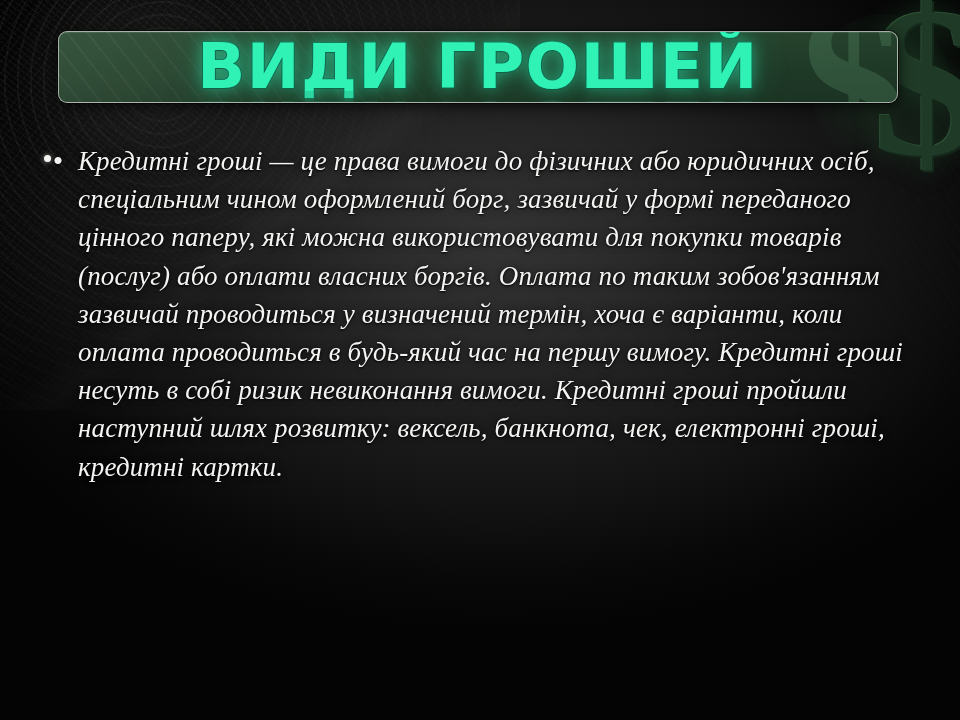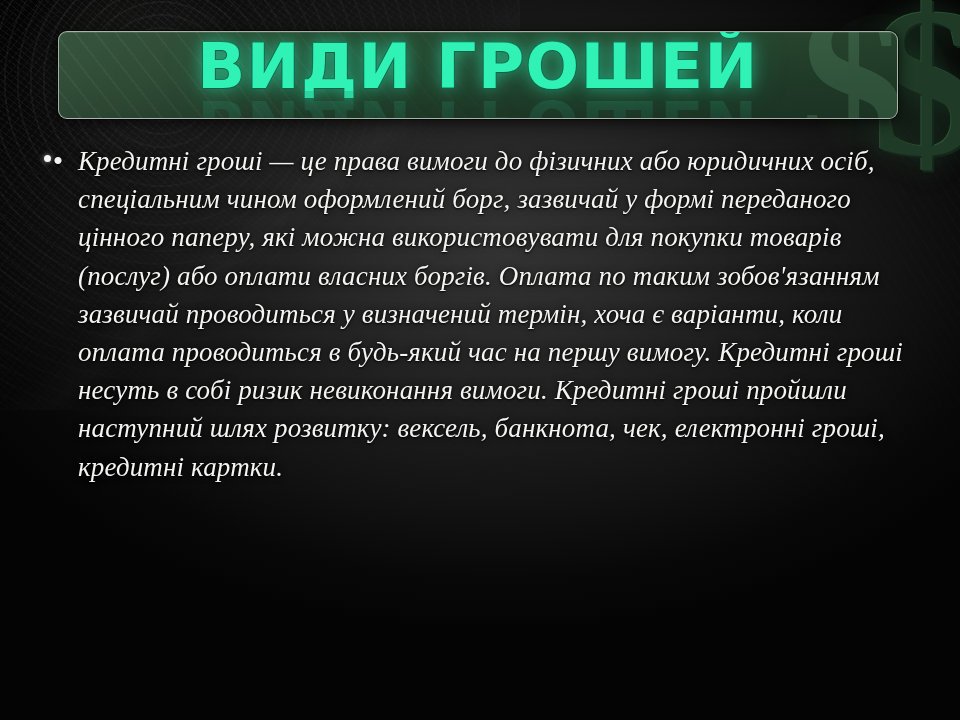--- a/index.html
+++ b/index.html
@@ -165,21 +165,21 @@
       rgba(34,74,46,.16) 46%,
       rgba(0,0,0,0) 74%);
   }
 
   
   .title-plate {
     position: absolute;
     left: 58px;
     top: 31px;
     width: 840px;
-    height: 88px;
+    height: 72px;
     box-sizing: border-box;
     border: 1.6px solid rgba(196,203,195,.82);
     border-radius: 9px;
     background:
       linear-gradient(118deg,
         rgba(255,255,255,.055) 0%,
         rgba(255,255,255,.0) 34%),
       linear-gradient(176deg,
         #2b4b33 0%,
         #27442e 38%,

